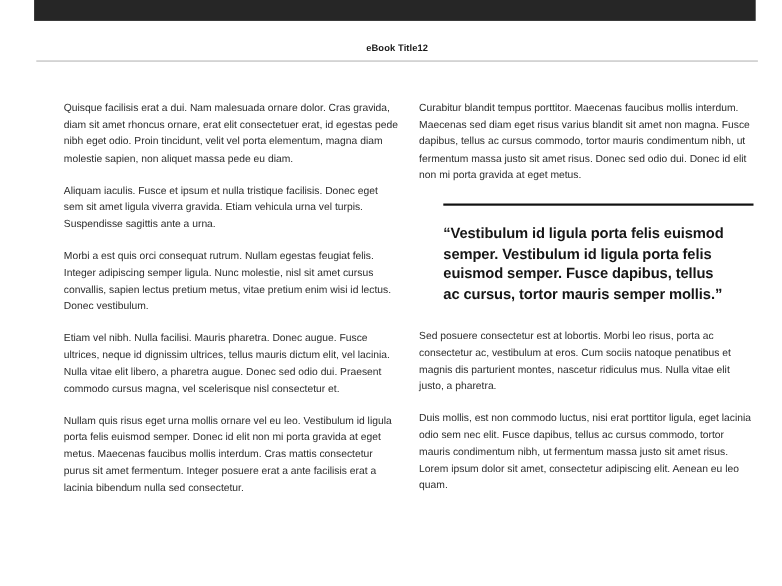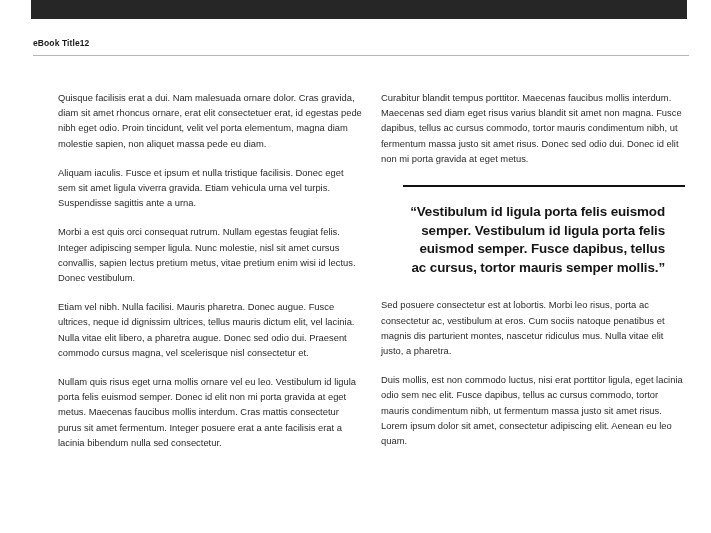--- a/index.html
+++ b/index.html
@@ -33,21 +33,21 @@
   }
 
   
   .running-head {
     position: absolute;
     left: 33px;
     top: 38px;
     width: 656px;
     display: flex;
     align-items: flex-end;
-    justify-content: flex-start;
+    justify-content: center;
   }
   .running-head-title {
     font-size: 8.5px;
     font-weight: bold;
     color: #1a1a1a;
     letter-spacing: 0.1px;
   }
   .running-head-page {
     font-size: 8.5px;
     font-weight: bold;
@@ -85,21 +85,20 @@
     color: #2b2b2b;
     text-align: left;
   }
   p.body-text:last-child {
     margin-bottom: 0;
   }
 
   
   .pullquote-block {
     margin: 19px 0 20px 0;
-    text-align: right;
   }
   .pullquote-rule {
     width: 282px;
     height: 2px;
     background: #111111;
     margin: 0 0 16px 22px;
   }
   .pullquote-text {
     margin: 0 0 0 22px;
     width: 262px;

